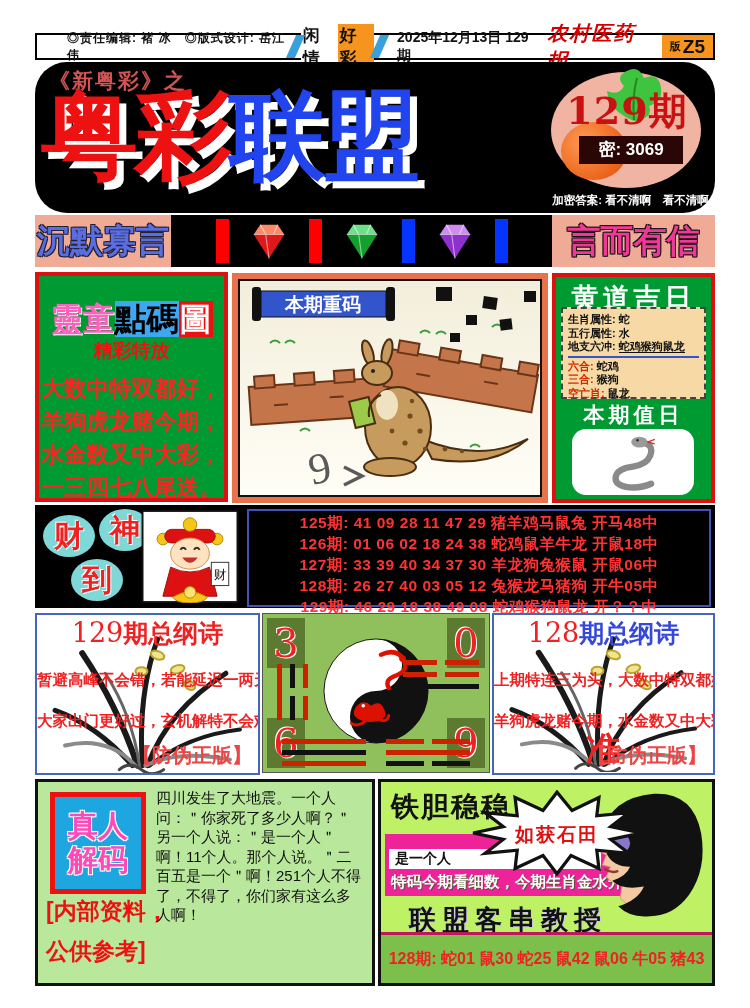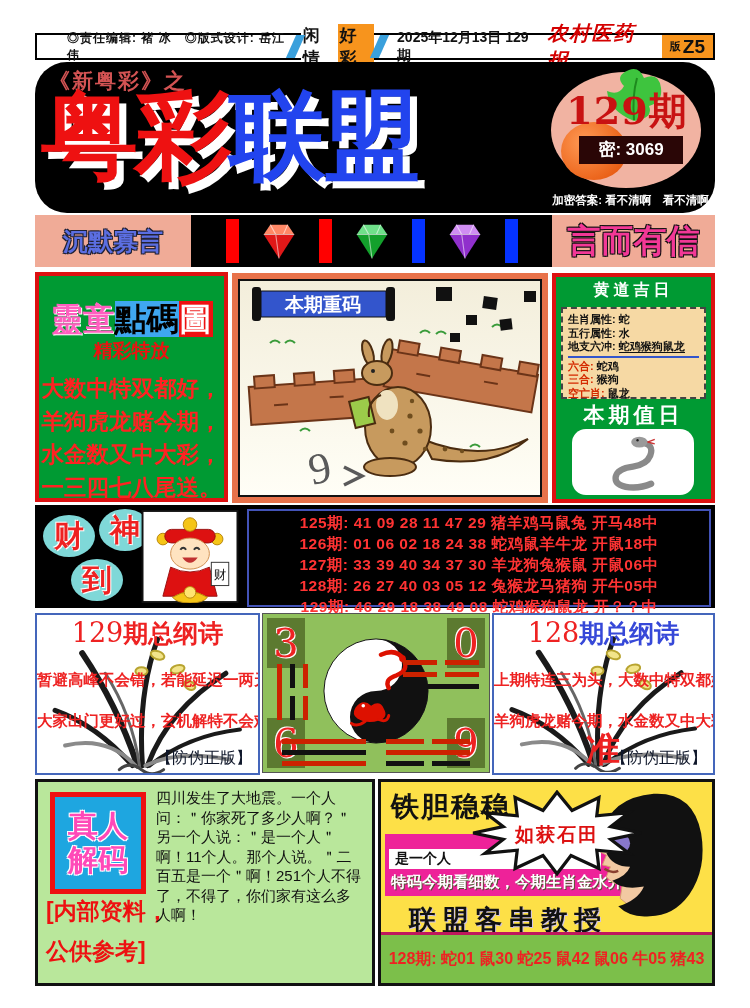--- a/index.html
+++ b/index.html
@@ -34,41 +34,41 @@
           background:radial-gradient(circle at 35% 35%,#ff9a55,#e24b00);}
   .missue{left:12px;top:14px;width:128px;font-family:"DejaVu Serif",serif;font-size:38px;
           font-weight:bold;color:#c81212;text-align:center;letter-spacing:1px;}
   .msecret{left:28px;top:64px;width:104px;height:28px;background:#2a0606;color:#fff;
            font-size:17px;font-weight:bold;text-align:center;line-height:28px;}
   .mnote{left:498px;top:131px;width:195px;text-align:center;color:#fff;font-size:11.5px;font-weight:bold;}
 
   
   .motto{left:35px;top:215px;width:680px;height:52px;display:flex;}
   .mpink{background:#f0ab97;display:flex;align-items:center;justify-content:center;}
-  .motto-left{width:156px;font-size:25px;font-weight:900;color:#5b6ee1;
+  .motto-left{width:136px;font-size:33px;font-weight:900;color:#5b6ee1;
      text-shadow:1px 1px 0 #223,-1px -1px 0 #223,1px -1px 0 #223,-1px 1px 0 #223;}
   .motto-right{width:163px;font-size:33px;font-weight:900;color:#f23896;
      text-shadow:1px 1px 0 #111,-1px -1px 0 #111,1px -1px 0 #111,-1px 1px 0 #111;}
   .gemstrip{flex:1;background:#000;display:flex;align-items:center;justify-content:center;gap:16px;}
   .vbar{width:13px;height:44px;}
 
   
   .greenbox{background:#009a33;border:4px solid #dd1111;}
   .lingtong{left:35px;top:272px;width:185px;height:222px;}
   .lt-title{left:0;top:22px;width:100%;text-align:center;font-size:32px;font-weight:900;white-space:nowrap;}
   .lt-t1{color:#ff5fbf;text-shadow:1px 1px 0 #fff;}
   .lt-t2{color:#000;background:#3fa7f0;}
   .lt-t3{color:#fff;background:#ee1111;padding:0 1px;}
   .lt-sub{left:0;top:62px;width:100%;text-align:center;color:#ee1111;font-size:19px;font-weight:900;}
   .lt-lines{left:0;top:96px;width:100%;text-align:center;color:#ff2222;font-size:22.5px;
             font-weight:900;line-height:33px;}
   .scenebox{left:232px;top:273px;width:304px;height:218px;border:6px solid #e8724a;background:#f7f2e2;}
   .scene-inner{position:absolute;inset:0;border:2px solid #111;}
   .huangdao{left:552px;top:273px;width:155px;height:222px;}
-  .hd-title{left:0;top:3px;width:100%;text-align:center;color:#fff;font-size:16px;font-weight:900;letter-spacing:4px;}
+  .hd-title{left:0;top:3px;width:100%;text-align:center;color:#fff;font-size:27px;font-weight:900;letter-spacing:4px;}
   .hd-tan{left:5px;top:30px;width:131px;height:80px;background:#f6d9a4;border:2px dashed #444;
           padding:4px 5px;font-size:11px;font-weight:bold;color:#111;line-height:13.5px;}
   .hd-u{border-bottom:1.5px solid #111;}
   .hd-line{height:2px;background:#3355cc;margin:2px 0;}
   .hd-red{color:#d42a00;}
   .hd-duty{left:0;top:124px;width:100%;text-align:center;color:#fff;font-size:21px;font-weight:900;letter-spacing:4px;}
   .hd-white{left:16px;top:152px;width:122px;height:66px;background:#fff;border-radius:14px;
             display:flex;align-items:center;justify-content:center;}
 
   
@@ -84,38 +84,38 @@
   
   .poembox{top:613px;height:158px;border:2px solid #4466bb;background:#fff;overflow:hidden;}
   .poem-left{left:35px;width:221px;}
   .poem-right{left:492px;width:219px;}
   .orchid{position:absolute;inset:0;}
   .ptitle{left:0;top:2px;width:100%;text-align:center;white-space:nowrap;}
   .ptitle .num{font-family:"DejaVu Serif",serif;font-size:27px;color:#ee2222;}
   .ptitle .txt-red{font-size:25px;font-weight:900;color:#ee2222;}
   .ptitle .txt-blue{font-size:25px;font-weight:900;color:#3648d8;}
   .pline{left:0;width:100%;text-align:center;color:#ee2222;font-size:15.5px;font-weight:900;white-space:nowrap;}
-  .pstamp{right:6px;bottom:4px;color:#0f172a;font-size:16px;font-weight:400;}
+  .pstamp{right:6px;bottom:4px;color:#ef4444;font-size:20px;font-weight:700;}
   .pmark{left:92px;bottom:0px;color:#ee2222;font-size:34px;font-weight:900;}
   .tiles{left:262px;top:613px;width:226px;height:158px;background:#90c05c;border:1px solid #555;}
   .cornersq{width:38px;height:50px;background:#5c7a30;display:flex;align-items:center;justify-content:center;
             font-family:"DejaVu Serif",serif;font-size:40px;color:#ee2222;
             text-shadow:1px 1px 0 #fff,-1px -1px 0 #fff;}
   .trig-h{height:5px;}
 
   
   .jiema{left:35px;top:779px;width:334px;height:201px;background:#b9e79b;border:3px solid #111;}
   .jm-box{left:12px;top:10px;width:86px;height:92px;background:#1ea6e0;border:5px solid #ee1111;
           display:flex;flex-direction:column;align-items:center;justify-content:center;line-height:1.15;}
   .jm-box span{font-size:30px;font-weight:900;color:#ff49b8;
           text-shadow:1px 1px 0 #fff,-1px -1px 0 #fff,1px -1px 0 #fff,-1px 1px 0 #fff;}
   .jm-note{left:8px;font-size:23px;font-weight:900;color:#ee1111;white-space:nowrap;}
   .jm-joke{left:118px;top:6px;width:208px;font-size:15px;line-height:19.5px;color:#111;}
 
-  .tiedan{left:378px;top:779px;width:331px;height:201px;background:#fde047;border:3px solid #111;overflow:hidden;}
+  .tiedan{left:378px;top:779px;width:331px;height:201px;background:#bef264;border:3px solid #111;overflow:hidden;}
   .td-title{left:10px;top:6px;font-size:28px;font-weight:900;color:#111;letter-spacing:2px;}
   .td-band{left:4px;top:52px;width:292px;height:62px;background:#ee2299;}
   .td-strip{left:4px;top:15px;width:212px;height:20px;background:#fff;display:flex;align-items:center;}
   .td-strip span{font-size:14px;font-weight:900;color:#111;margin-left:6px;}
   .td-tip{left:6px;bottom:3px;font-size:15.5px;font-weight:900;color:#fff;white-space:nowrap;
           text-shadow:1px 1px 0 #553;}
   .td-burst{left:90px;top:8px;width:172px;height:86px;z-index:3;}
   .td-burst .txt{position:absolute;left:0;top:32px;width:100%;text-align:center;color:#dd1111;
                  font-size:19px;font-weight:900;letter-spacing:2px;}
   .td-prof{left:28px;top:120px;font-size:27px;font-weight:900;color:#111;letter-spacing:6px;

